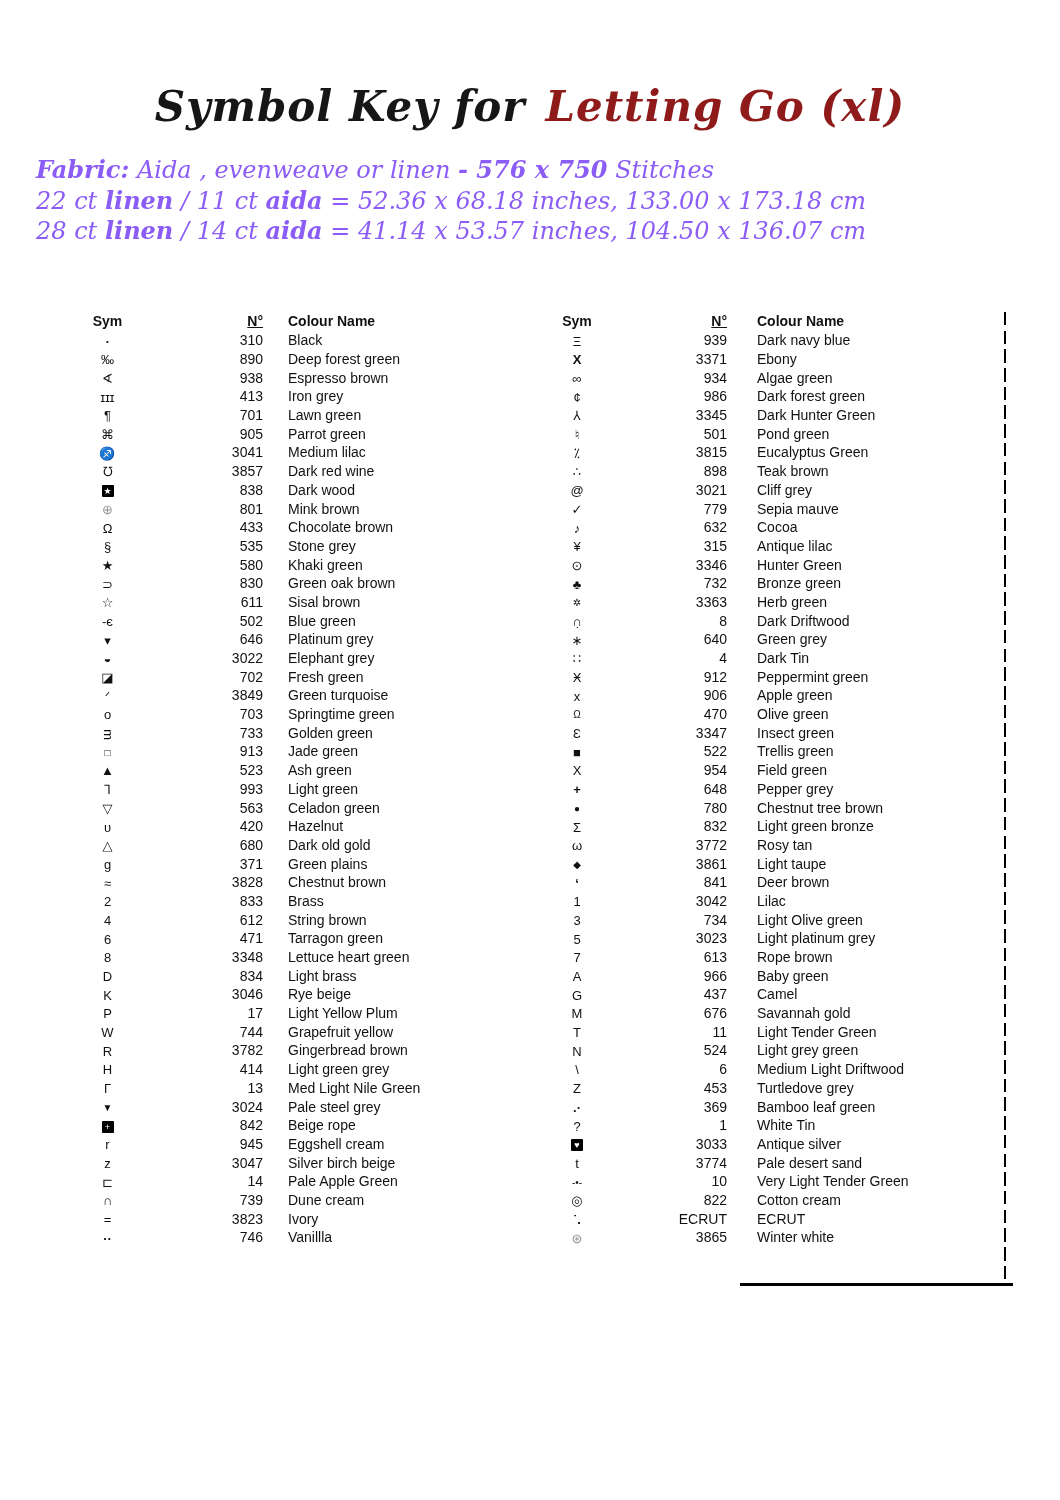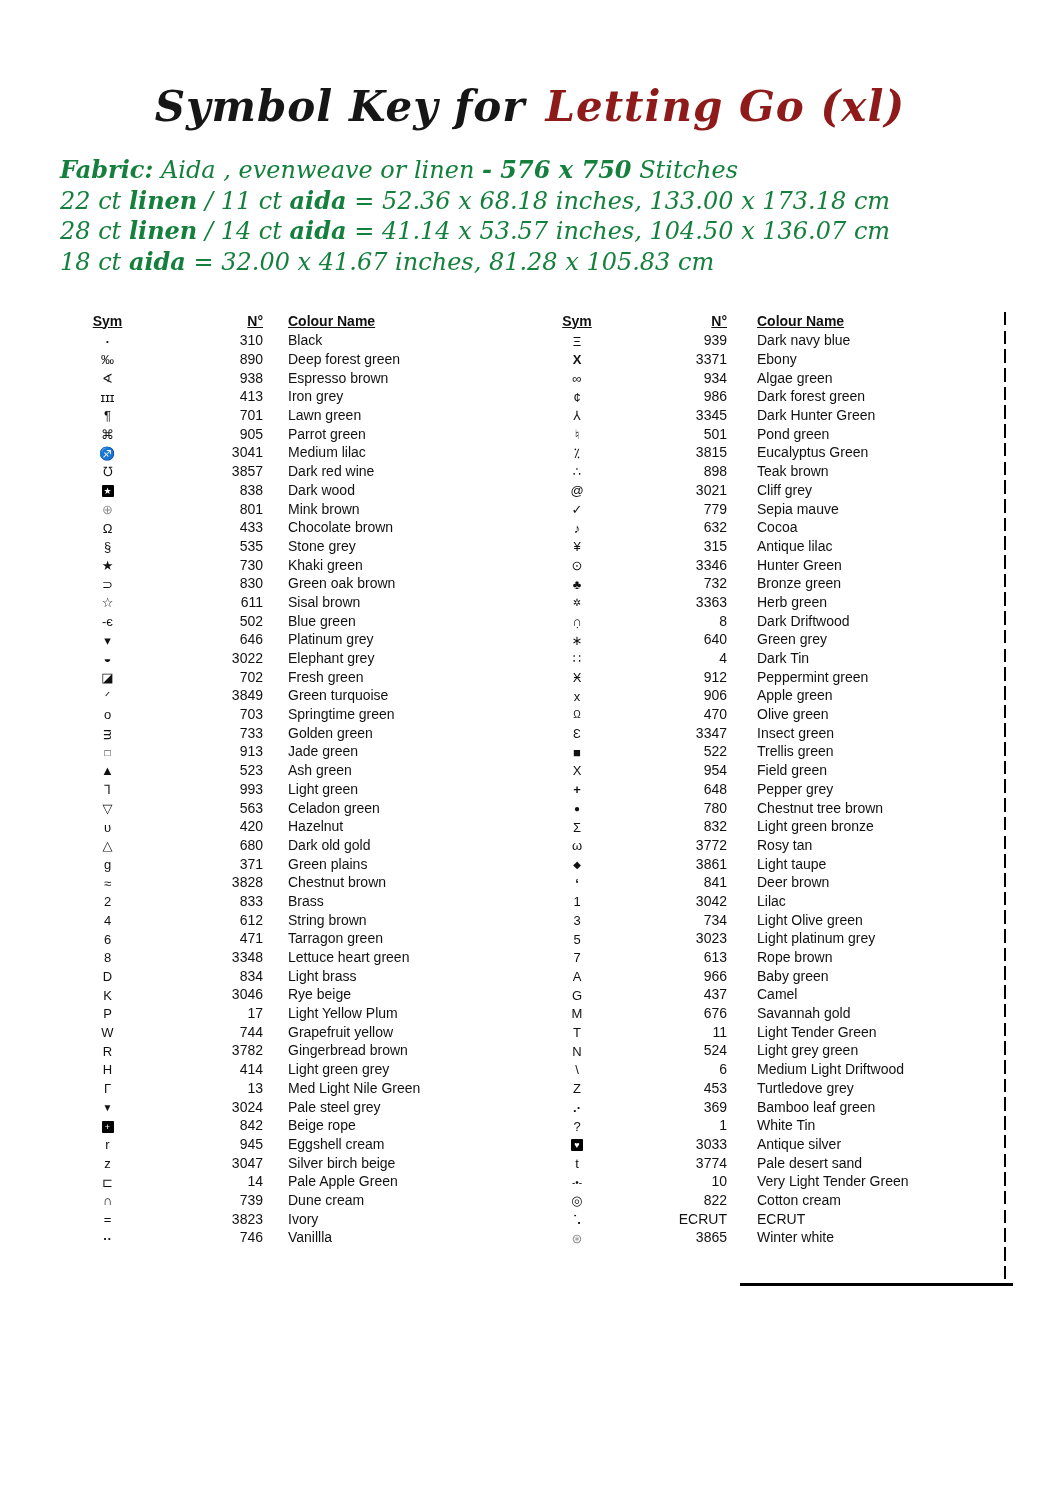--- a/index.html
+++ b/index.html
@@ -7,34 +7,34 @@
         font-family:"Liberation Sans",sans-serif;color:#1a1a1a;}
   
   .title{position:absolute;top:86px;left:0;width:100%;text-align:center;
          font-family:"DejaVu Serif",serif;font-style:italic;font-weight:700;
          font-size:42px;line-height:1;white-space:nowrap;}
   .title .prefix{color:#161616;letter-spacing:1px;}
   .title .name{margin-left:20px;letter-spacing:1px;}
   
   .fabric{position:absolute;top:155px;left:36px;right:20px;
           font-family:"DejaVu Serif",serif;font-style:italic;font-size:24px;
-          line-height:30.6px;color:#15803d;white-space:nowrap;margin-left:24px;}
+          line-height:30.6px;color:#8b5cf6;white-space:nowrap;}
   .fabric .fb{font-weight:700;}
   
   .tbl{position:absolute;top:310px;font-size:14px;color:#111;}
   #tblL{left:80px;width:460px;}
   #tblR{left:552px;width:458px;}
   .th,.tr{display:grid;align-items:center;}
   #tblL .th,#tblL .tr{grid-template-columns:55px 128px 1fr;}
   #tblR .th,#tblR .tr{grid-template-columns:50px 125px 1fr;}
   .th{height:21px;font-weight:700;}
-  .th .hsym{text-align:center;text-decoration:underline;}
+  .th .hsym{text-align:center;}
   .th .hnum{text-align:right;text-decoration:underline;}
   .th .hname{padding-left:25px;}
-  .th .hname span{text-decoration:underline;}
+  .th .hname span{}
   #tblR .th .hname,#tblR .td.name{padding-left:30px;}
   .tr{height:18.7px;}
   .td.sym{text-align:center;}
   .td.num{text-align:right;}
   .td.name{padding-left:25px;white-space:nowrap;}
   
   .g{display:inline-block;font-size:13px;line-height:12px;vertical-align:middle;}
   .g.sm{font-size:10px;}
   .g.xs{font-size:8px;}
   .g.b{font-weight:700;}
@@ -52,21 +52,20 @@
 <div class="page">
 
   <div class="title">
     <span class="prefix">Symbol Key for</span><span class="name" style="color: rgb(142, 26, 26);">Letting Go (xl)</span>
   </div>
 
   <div class="fabric">
       <div><span class="fb">Fabric:</span><span>  Aida , evenweave or  linen </span><span class="fb">- 576 x 750</span><span> Stitches</span></div>
       <div><span>22 ct </span><span class="fb">linen</span><span> / 11 ct </span><span class="fb">aida</span><span> = 52.36 x 68.18 inches, 133.00 x 173.18 cm</span></div>
       <div><span>28 ct </span><span class="fb">linen</span><span> / 14 ct </span><span class="fb">aida</span><span> = 41.14 x 53.57 inches, 104.50 x 136.07 cm</span></div>
-      <div><span>18 ct </span><span class="fb">aida</span><span>  = 32.00 x 41.67 inches, 81.28 x 105.83 cm</span></div>
     </div>
 
   <div class="tbl" id="tblL">
     <div class="th">
       <span class="hsym">Sym</span>
       <span class="hnum">N°</span>
       <span class="hname"><span>Colour Name</span></span>
     </div>
     <div>
         <div class="tr">
@@ -124,21 +123,21 @@
           <span class="td num">433</span>
           <span class="td name">Chocolate brown</span>
         </div>
         <div class="tr">
           <span class="td sym"><span class="g">§</span></span>
           <span class="td num">535</span>
           <span class="td name">Stone grey</span>
         </div>
         <div class="tr">
           <span class="td sym"><span class="g">★</span></span>
-          <span class="td num">730</span>
+          <span class="td num">580</span>
           <span class="td name">Khaki green</span>
         </div>
         <div class="tr">
           <span class="td sym"><span class="g">⊃</span></span>
           <span class="td num">830</span>
           <span class="td name">Green oak brown</span>
         </div>
         <div class="tr">
           <span class="td sym"><span class="g">☆</span></span>
           <span class="td num">611</span>

